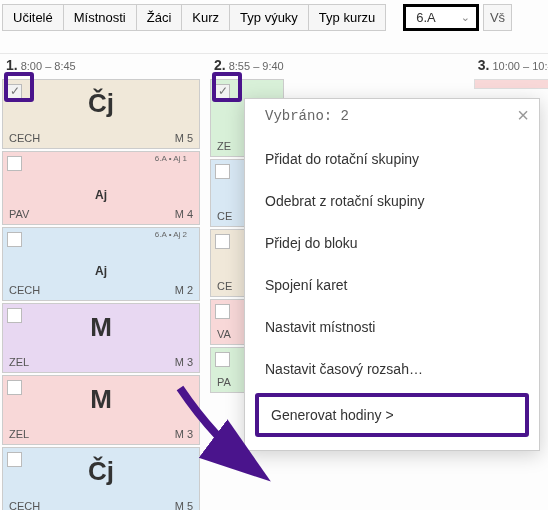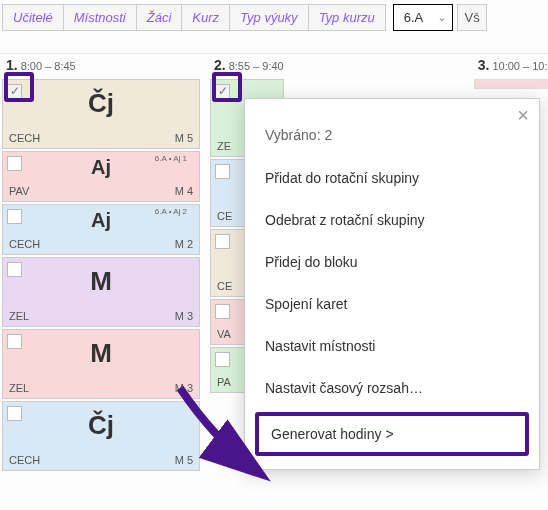--- a/index.html
+++ b/index.html
@@ -17,33 +17,33 @@
     .filters {
       display: flex;
       gap: 0;
       padding: 4px 0 0 2px;
     }
     .filter-btn {
       background: #f6f6f6;
       border: 1px solid #ccc;
       padding: 5px 10px;
       font-size: 13px;
-      color: #8b5cf6;
+      color: #000000;
       margin-right: -1px;
       cursor: pointer;
-      font-style: italic;
     }
     .select-wrap {
       display: flex;
       align-items: center;
-      border: 1px solid #000000;
+      border: 3px solid #000000;
       background: #fff;
       padding: 0 6px 0 10px;
-      margin-left: 8px;
+      margin-left: 18px;
       font-size: 13px;
+      gap: 11px;
     }
     .chev { margin-left: 14px; color: #888; font-size: 11px; }
     .filters .right { margin-left: 4px; background:#f6f6f6; border:1px solid #ccc; padding: 5px 6px; font-size:13px; color:#555;}
     .columns {
       display: flex;
       margin-top: 22px;
       border-top: 1px solid #e8e8e8;
       padding: 0 0 0 2px;
       gap: 10px;
     }
@@ -92,21 +92,21 @@
       font-size: 12px;
       position: absolute;
       left: 2px; top: -1px;
     }
     .card .subject {
       text-align: center;
       font-weight: bold;
       font-size: 26px;
       padding: 8px 0 10px;
     }
-    .card .subject.sm { font-size: 20px; padding: 4px 4px 3px; }
+    .card .subject.sm { font-size: 12px; padding: 4px 4px 3px; margin-top: 32px; }
     .card .footer {
       display: flex;
       justify-content: space-between;
       padding: 3px 6px 4px;
       font-size: 11px;
       color: #555;
     }
     .card .tag {
       position: absolute;
       right: 12px; top: 2px;
@@ -142,23 +142,24 @@
     }
     .ctx .close {
       position: absolute;
       right: 10px; top: 6px;
       color: #999;
       font-size: 20px;
       cursor: pointer;
       line-height: 1;
     }
     .ctx .title {
-      padding: 28px 20px 14px;
+      padding: 9px 20px 14px;
       color: #666;
       font-size: 14px;
+      font-family: Liberation Mono, monospace;
     }
     .ctx .item {
       padding: 13px 20px;
       font-size: 14px;
       color: #333;
       cursor: pointer;
     }
     .ctx .highlight {
       border: 4px solid #4a148c;
       border-radius: 3px;

